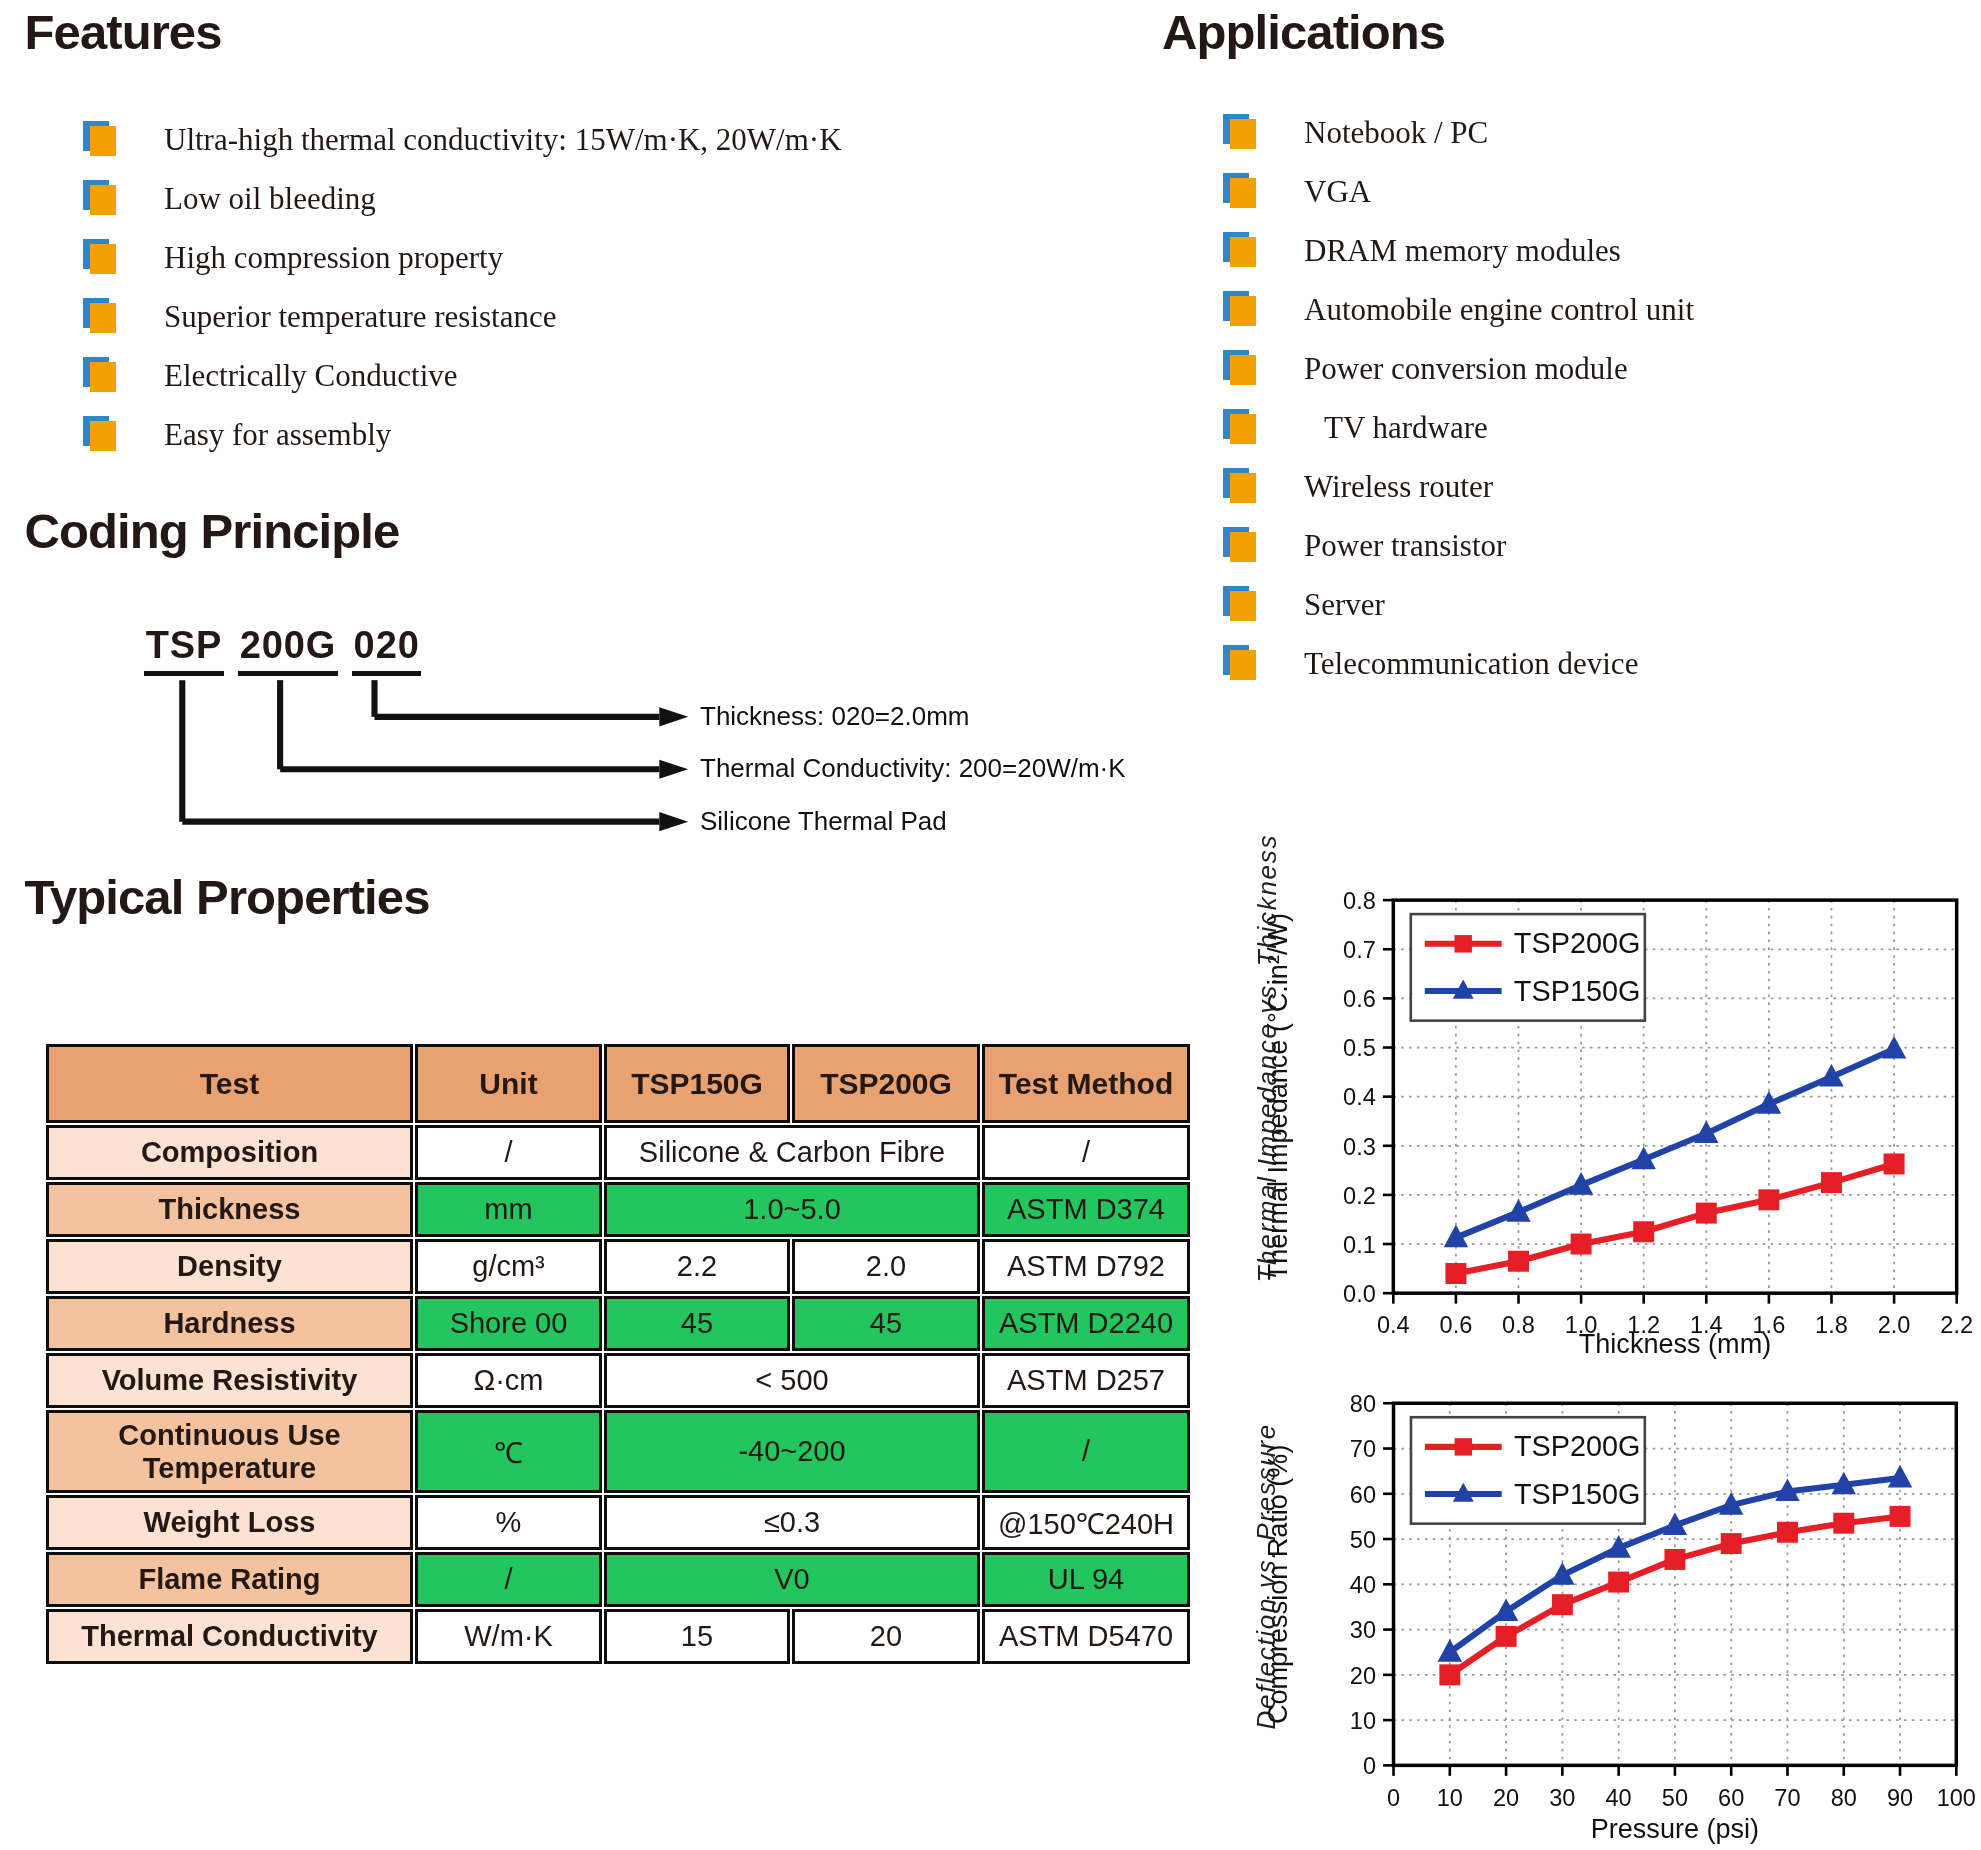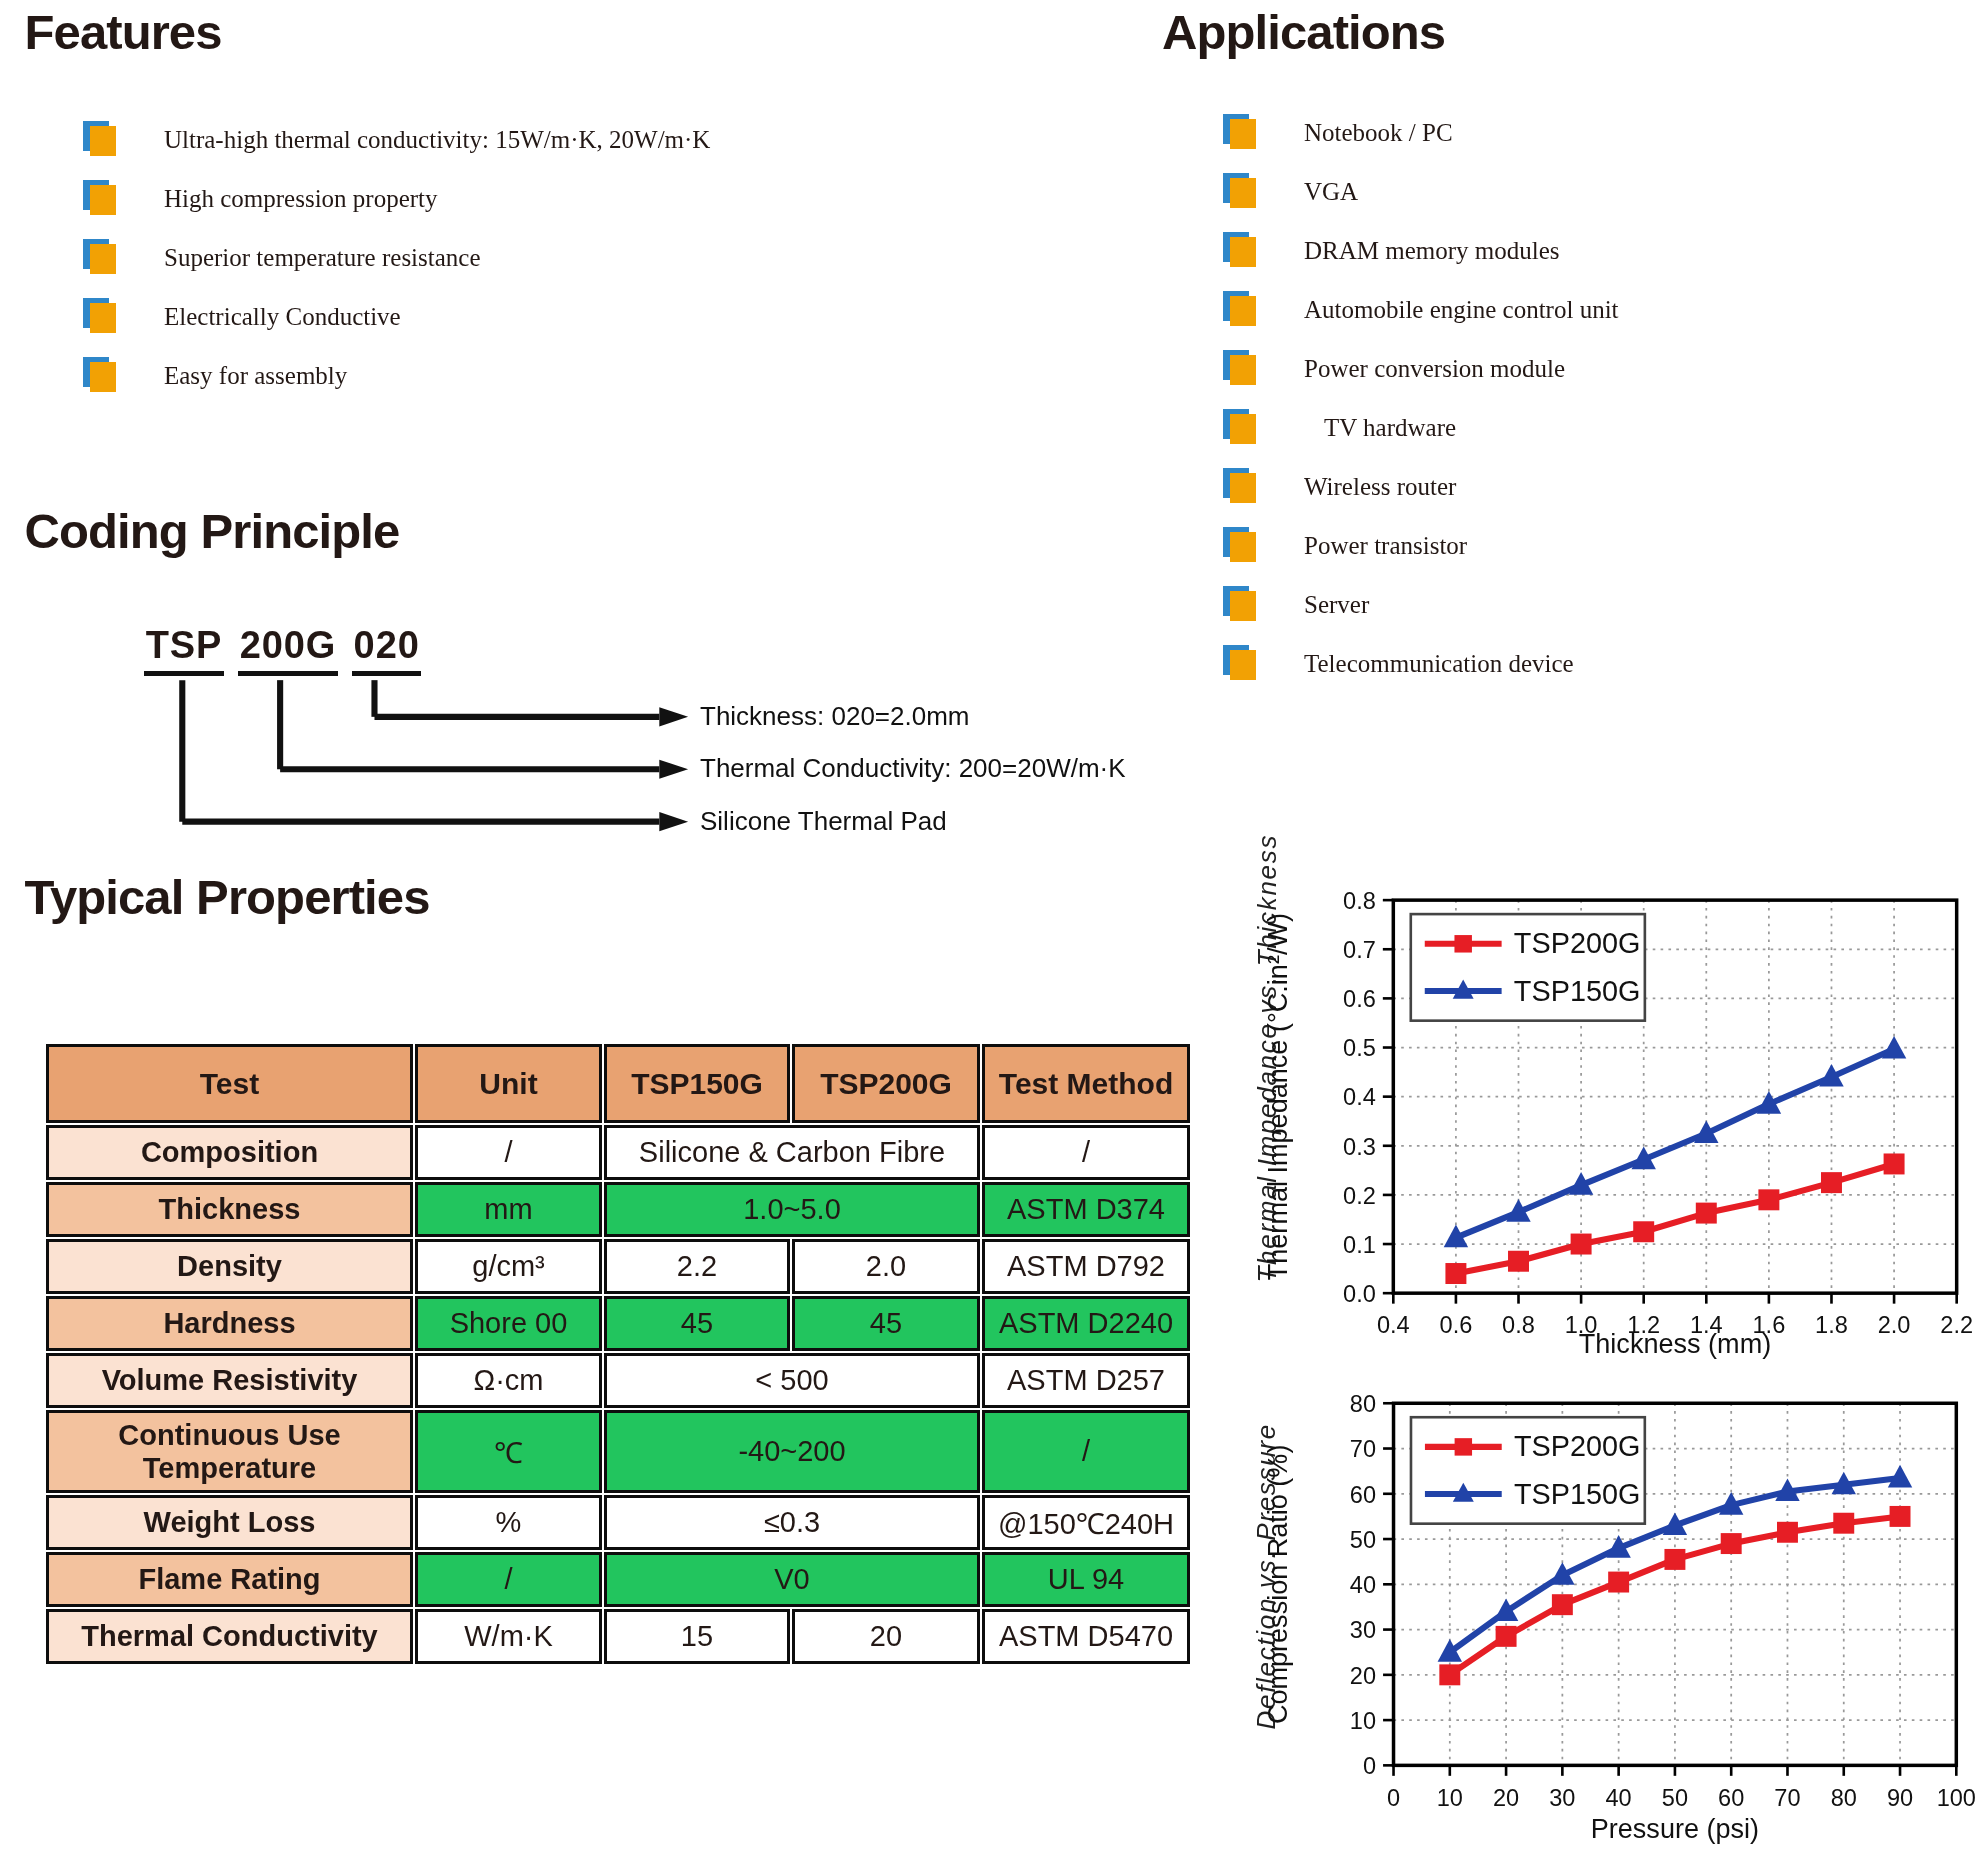--- a/index.html
+++ b/index.html
@@ -5,21 +5,21 @@
   html,body{margin:0;padding:0;background:#fff;}
   .page{position:relative;width:1982px;height:1851px;background:#fff;overflow:hidden;
         font-family:"Liberation Sans",sans-serif;color:#231815;}
   .sec-title{position:absolute;font-size:49px;font-weight:bold;letter-spacing:-0.9px;color:#231815;white-space:nowrap;}
   
   ul.icon-list{list-style:none;margin:0;padding:0;position:absolute;}
   li.icon-item{display:flex;align-items:center;}
   .bullet{position:relative;width:35px;height:37px;margin-right:46px;flex:0 0 auto;}
   .bullet .b-blue{position:absolute;left:0;top:0;width:26px;height:30px;background:#2F87C9;}
   .bullet .b-orange{position:absolute;left:7px;top:5.2px;width:26px;height:30px;background:#F2A104;}
-  .icon-item .lbl{font-family:"Liberation Serif",serif;font-size:25px;color:#231815;white-space:nowrap;}
+  .icon-item .lbl{font-family:"Liberation Serif",serif;font-size:31px;color:#231815;white-space:nowrap;}
   
   .code-line{position:absolute;left:144px;top:624px;font-size:38px;font-weight:bold;letter-spacing:0.9px;white-space:nowrap;}
   .code-part{display:inline-block;border-bottom:5.2px solid #111;padding:0 1.7px 3.5px 1.7px;margin-right:14px;}
   .code-svg{position:absolute;left:122px;top:673px;}
   .arrow-label{position:absolute;left:700px;font-size:26px;line-height:37px;color:#111;white-space:nowrap;}
   
   table.props{position:absolute;left:44px;top:1042px;border-collapse:separate;border-spacing:2.6px;table-layout:fixed;}
   table.props th,table.props td{border:3.5px solid #0d0d0d;text-align:center;vertical-align:middle;
     font-size:29px;padding:0 7px;overflow:hidden;}
   table.props th{background:#E8A271;font-weight:bold;height:73px;font-size:30px;}
@@ -47,20 +47,27 @@
 <div class="page">
 
   <div class="sec-title" style="left:24.5px;top:3.5px;">Features</div>
   <ul class="icon-list" style="left:83px;top:110px;">
       <li class="icon-item" style="height: 59px;">
         <span class="bullet">
           <span class="b-blue"></span>
           <span class="b-orange"></span>
         </span>
         <span class="lbl">Ultra-high thermal conductivity: 15W/m·K, 20W/m·K</span>
+      </li>
+      <li class="icon-item" style="height: 59px;">
+        <span class="bullet">
+          <span class="b-blue"></span>
+          <span class="b-orange"></span>
+        </span>
+        <span class="lbl">Low oil bleeding</span>
       </li>
       <li class="icon-item" style="height: 59px;">
         <span class="bullet">
           <span class="b-blue"></span>
           <span class="b-orange"></span>
         </span>
         <span class="lbl">High compression property</span>
       </li>
       <li class="icon-item" style="height: 59px;">
         <span class="bullet">

